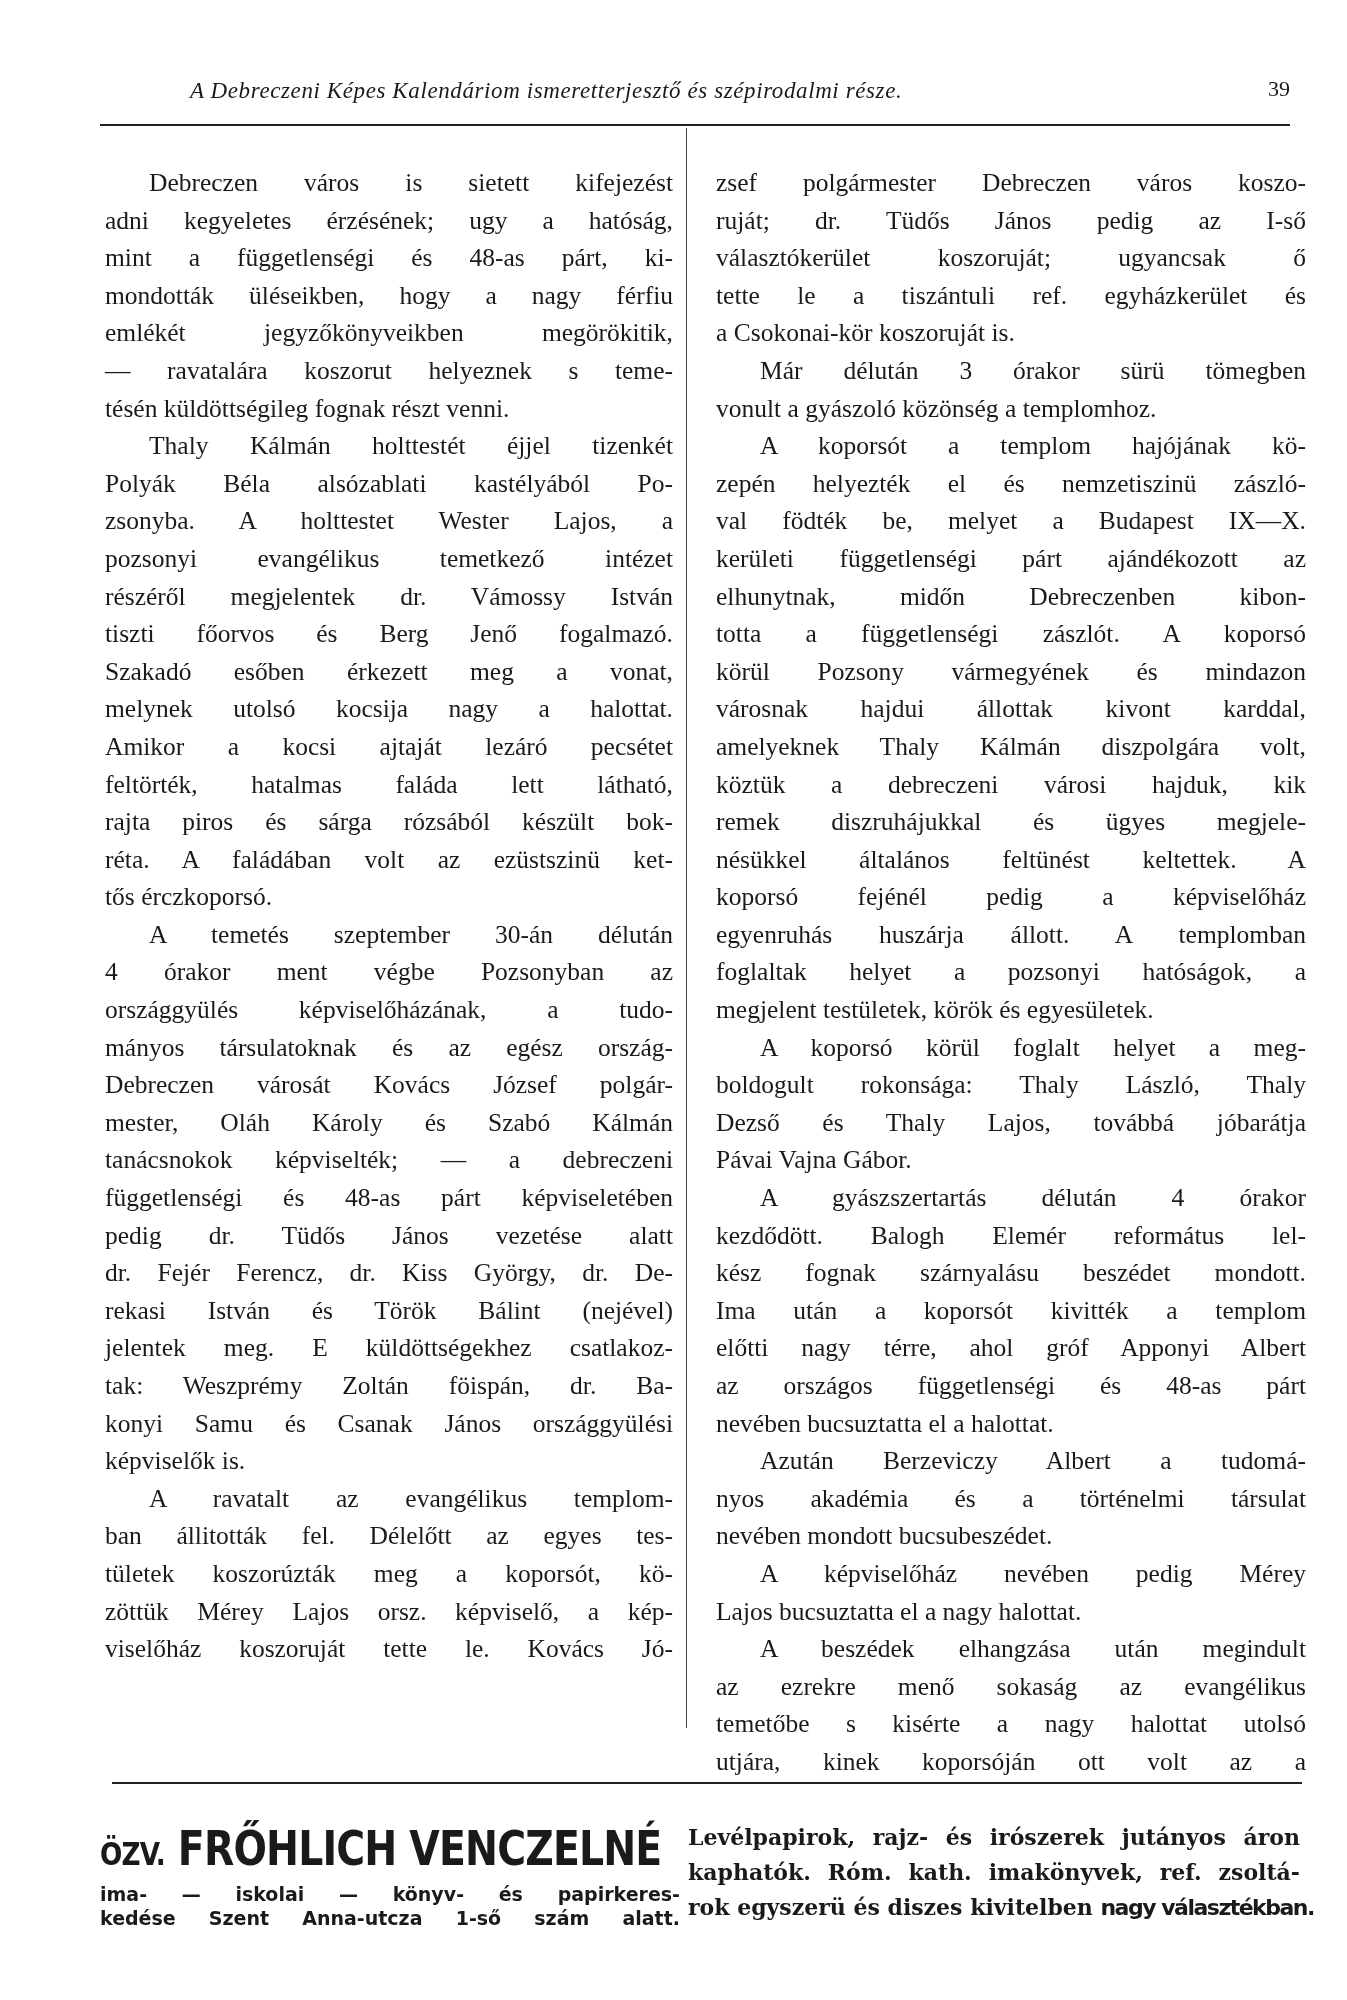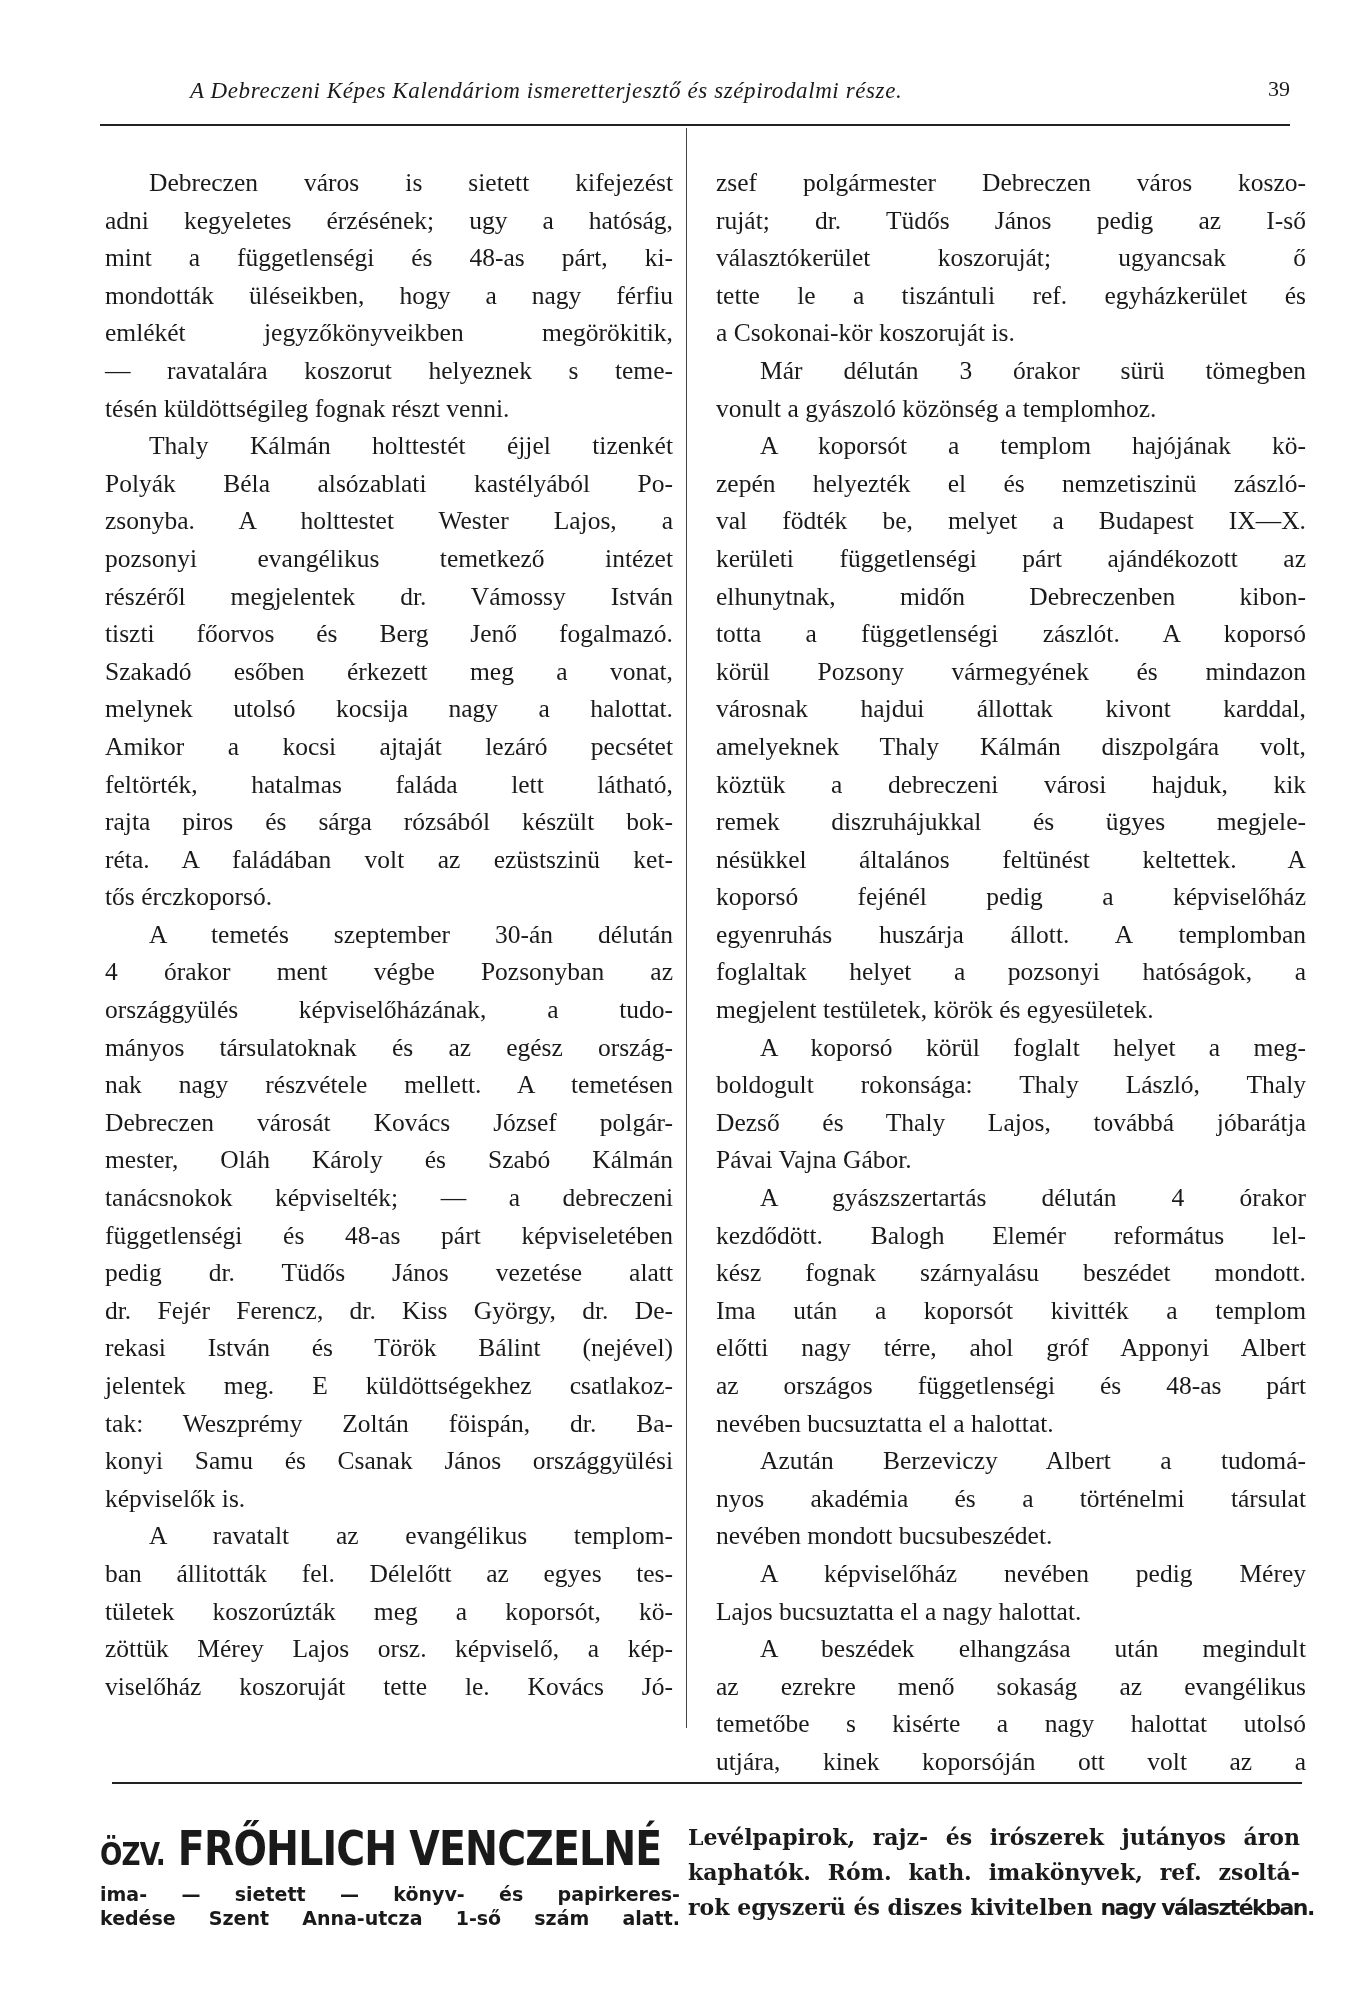--- a/index.html
+++ b/index.html
@@ -87,21 +87,20 @@
     <span class="line">melynek utolsó kocsija nagy a halottat.</span>
     <span class="line">Amikor a kocsi ajtaját lezáró pecsétet</span>
     <span class="line">feltörték, hatalmas faláda lett látható,</span>
     <span class="line">rajta piros és sárga rózsából készült bok-</span>
     <span class="line">réta. A faládában volt az ezüstszinü ket-</span>
     <span class="line last">tős érczkoporsó.</span>
     <span class="line indent">A temetés szeptember 30-án délután</span>
     <span class="line">4 órakor ment végbe Pozsonyban az</span>
     <span class="line">országgyülés képviselőházának, a tudo-</span>
     <span class="line">mányos társulatoknak és az egész ország-</span>
-    <span class="line">nak nagy részvétele mellett. A temetésen</span>
     <span class="line">Debreczen városát Kovács József polgár-</span>
     <span class="line">mester, Oláh Károly és Szabó Kálmán</span>
     <span class="line">tanácsnokok képviselték; — a debreczeni</span>
     <span class="line">függetlenségi és 48-as párt képviseletében</span>
     <span class="line">pedig dr. Tüdős János vezetése alatt</span>
     <span class="line">dr. Fejér Ferencz, dr. Kiss György, dr. De-</span>
     <span class="line">rekasi István és Török Bálint (nejével)</span>
     <span class="line">jelentek meg. E küldöttségekhez csatlakoz-</span>
     <span class="line">tak: Weszprémy Zoltán föispán, dr. Ba-</span>
     <span class="line">konyi Samu és Csanak János országgyülési</span>
@@ -158,21 +157,21 @@
     <span class="line">utjára, kinek koporsóján ott volt az a</span>
   </div>
 
 <div class="footer-rule"></div>
 
 <div class="ad ad-left">
   <div class="ad-name">
     <span class="prefix">ÖZV.</span>
     <span>FRŐHLICH VENCZELNÉ</span>
   </div>
-  <div class="ad-sub">ima- — sietett — könyv- és papirkeres-</div>
+  <div class="ad-sub">ima- — iskolai — könyv- és papirkeres-</div>
   <div class="ad-sub">kedése Szent Anna-utcza 1-ső szám alatt.</div>
 </div>
 
 <div class="ad ad-right">
   <span class="line">Levélpapirok, rajz- és irószerek jutányos áron</span>
   <span class="line">kaphatók. Róm. kath. imakönyvek, ref. zsoltá-</span>
   <span class="line">
     <span>rok egyszerü és diszes kivitelben </span><span class="condensed">nagy választékban.</span>
   </span>
 </div>

